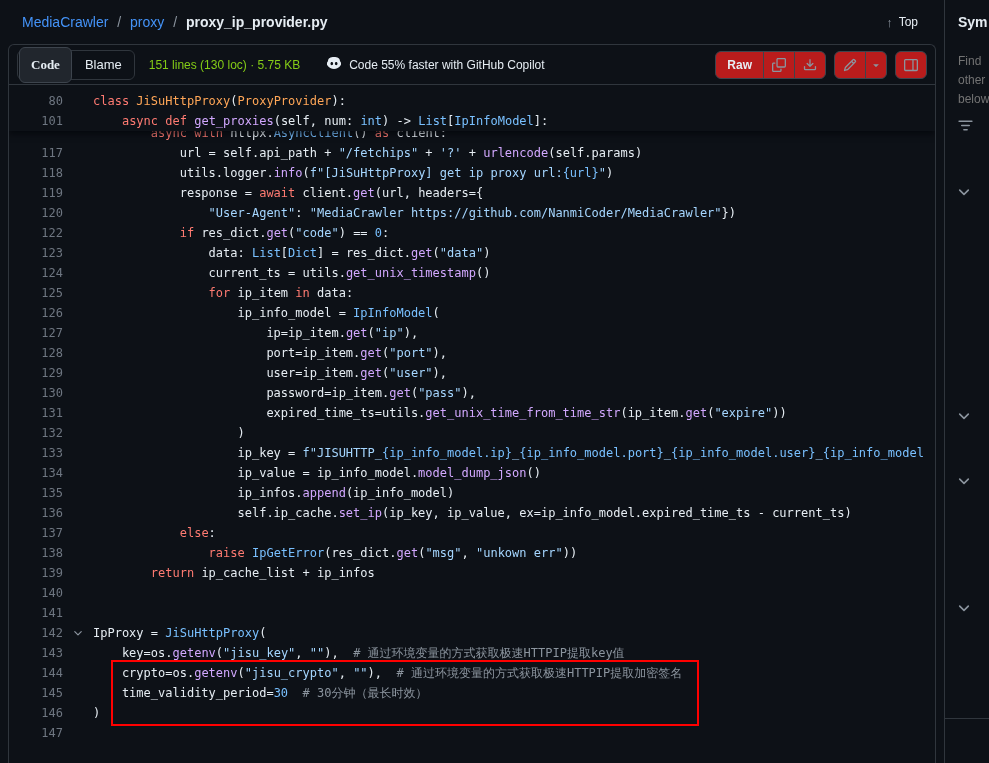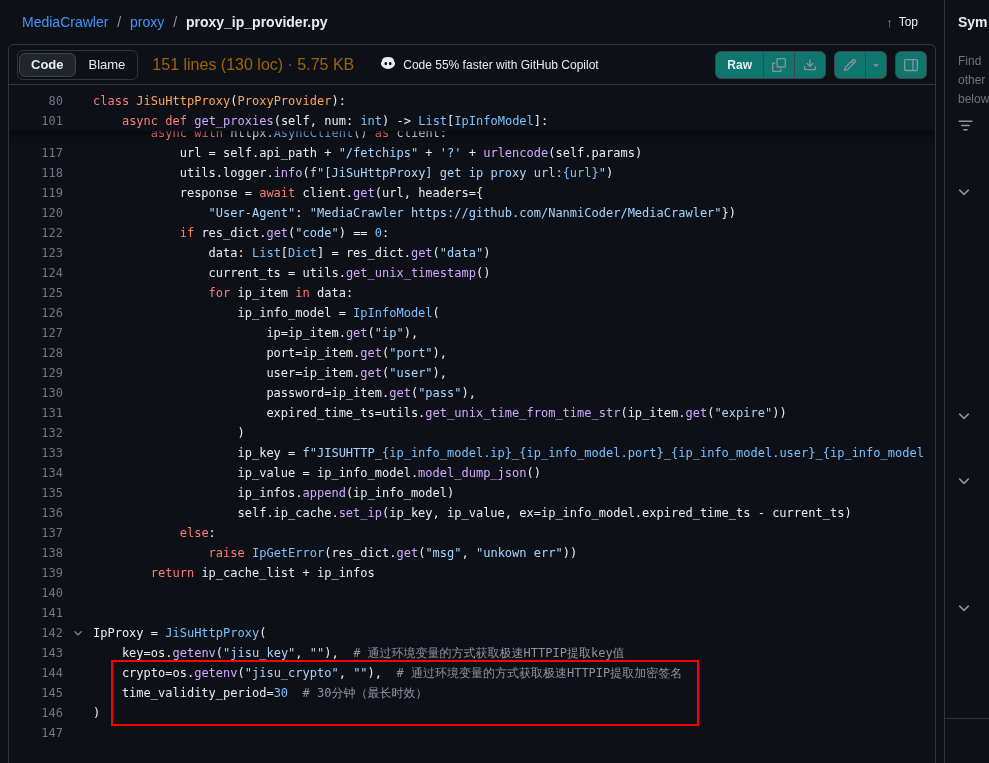--- a/index.html
+++ b/index.html
@@ -18,26 +18,26 @@
   .crumb-sep{color:#8b949e;margin:0 5px;}
   .crumb-file{color:#e6edf3;font-weight:700;}
   .top-btn{display:flex;align-items:center;gap:6px;font-size:12px;color:#e6edf3;cursor:pointer;}
   .top-arrow{color:#8b949e;font-size:13px;}
 
   
   .code-box{margin:0 8px;border:1px solid #30363d;border-bottom:none;border-radius:6px 6px 0 0;background:#0d1117;height:719px;overflow:hidden;display:flex;flex-direction:column;}
   .toolbar{height:39px;flex:none;display:flex;align-items:center;gap:8px;padding:0 8px;border-bottom:1px solid #30363d;}
   .seg{display:flex;align-items:center;border:1px solid #30363d;border-radius:6px;height:30px;box-sizing:border-box;background:#0d1117;}
   .seg-item{background:transparent;border:none;color:#e6edf3;font-family:inherit;font-size:13px;padding:0 12px;height:44px;cursor:pointer;border-radius:6px;}
-  .seg-item.active{background:#21262d;border:1px solid #3d444d;margin:1px;height:24px;padding:0 11px;font-weight:600;}
-  .stats{color:#a16207;font-size:16px;margin-left:6px;white-space:nowrap;}
+  .seg-item.active{background:#21262d;border:1px solid #3d444d;margin:1px;height:36px;padding:0 11px;font-weight:600;font-family:Liberation Serif, serif;}
+  .stats{color:#84cc16;font-size:12px;margin-left:6px;white-space:nowrap;}
   .copilot{display:flex;align-items:center;gap:7px;margin-left:18px;font-size:12px;color:#e6edf3;cursor:pointer;white-space:nowrap;}
   .spacer{flex:1;}
   .btn-group{display:flex;}
-  .btn{background:#0f766e;border:1px solid #3d444d;color:#e6edf3;font-family:inherit;font-size:12px;font-weight:600;height:28px;display:inline-flex;align-items:center;justify-content:center;padding:0 11px;cursor:pointer;box-sizing:border-box;}
+  .btn{background:#b91c1c;border:1px solid #3d444d;color:#e6edf3;font-family:inherit;font-size:12px;font-weight:600;height:28px;display:inline-flex;align-items:center;justify-content:center;padding:0 11px;cursor:pointer;box-sizing:border-box;}
   .btn-group .btn + .btn{margin-left:-1px;}
   .btn.first{border-radius:6px 0 0 6px;}
   .btn.last{border-radius:0 6px 6px 0;}
   .btn.solo{border-radius:6px;}
   .icon-btn{width:32px;padding:0;}
   .caret-btn{width:22px;padding:0;}
   .btn svg{display:block;}
 
   
   .code-area{position:relative;flex:1;font-family:"DejaVu Sans Mono", monospace;font-size:12px;line-height:20px;overflow:hidden;}

